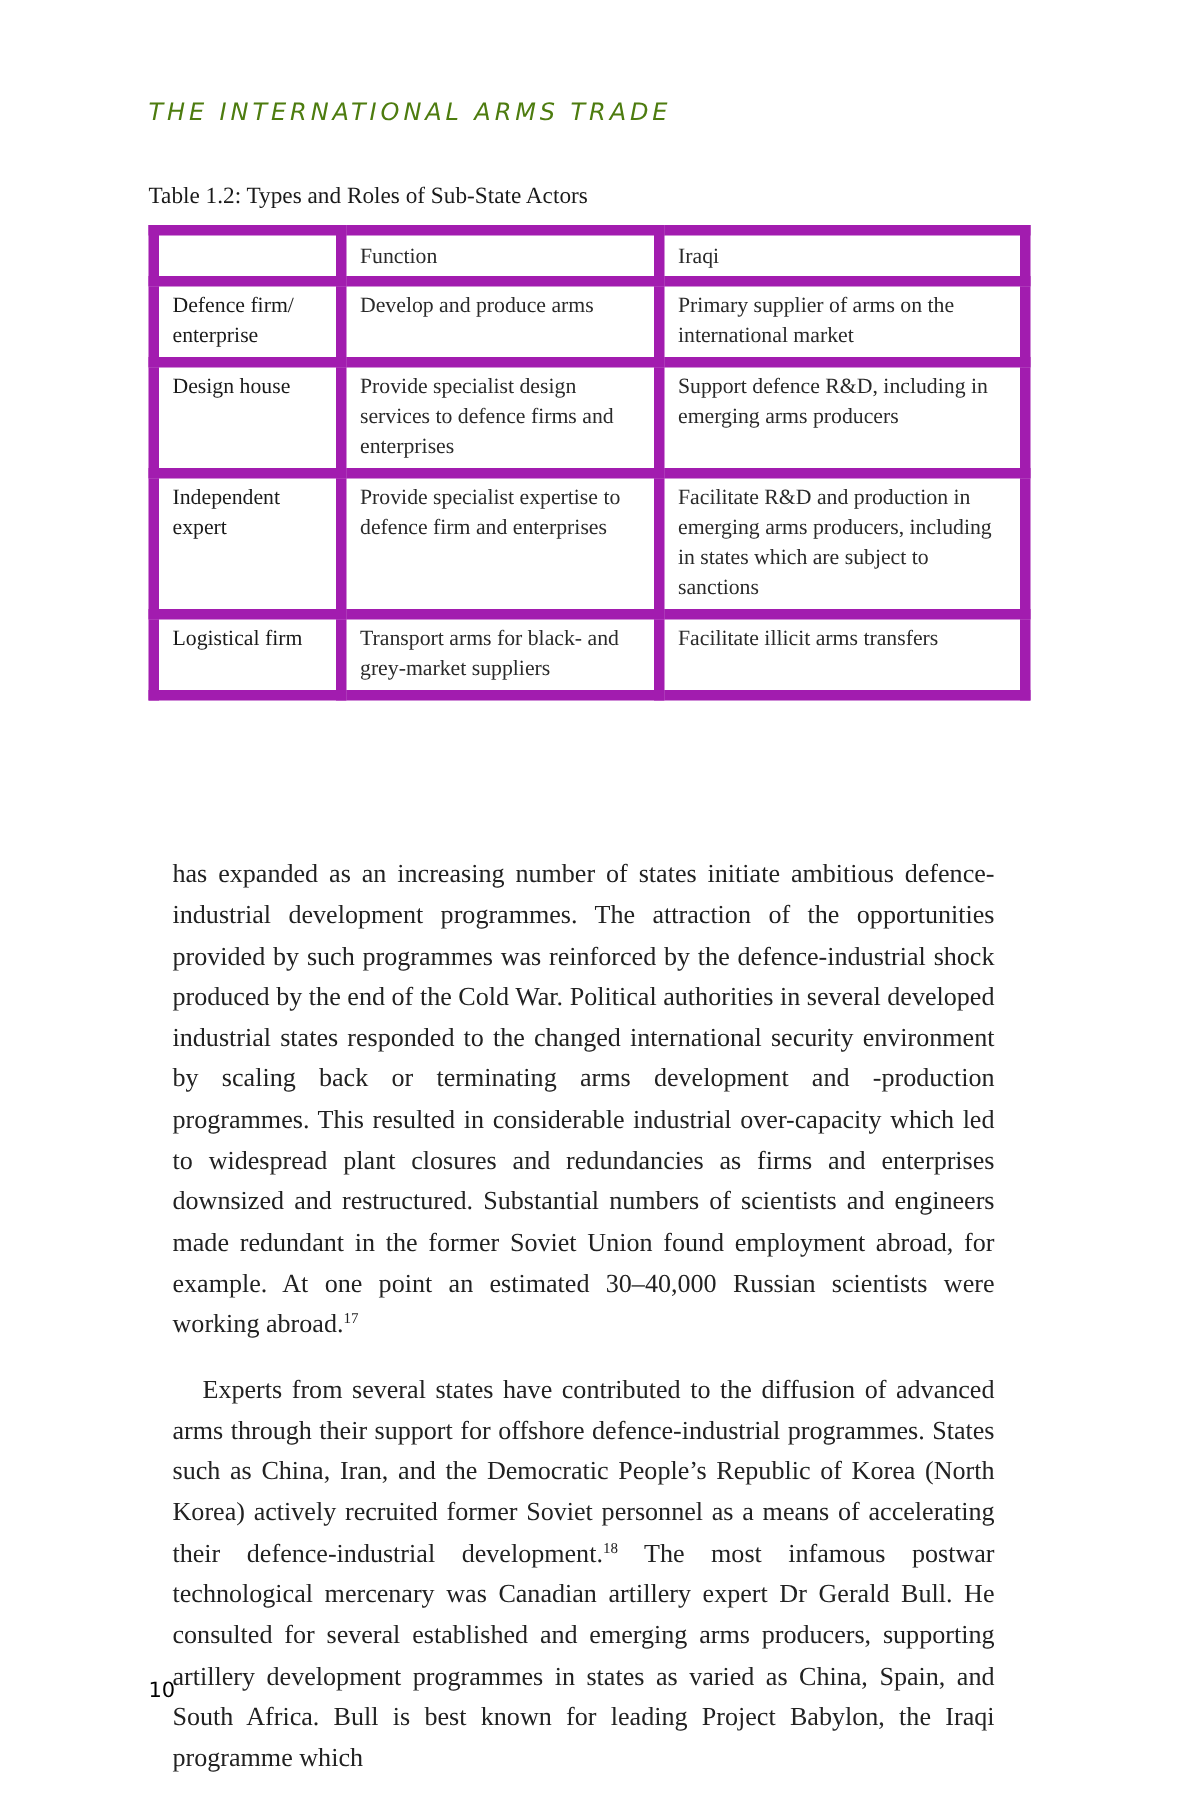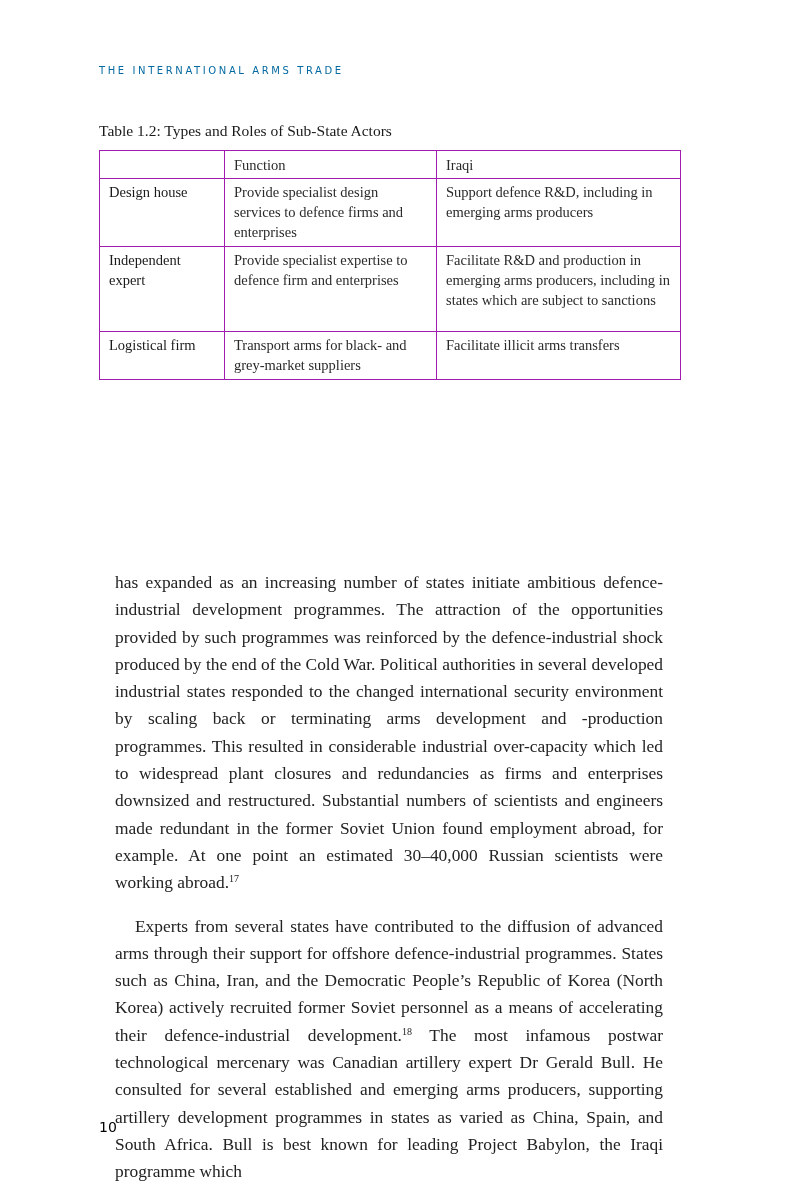--- a/index.html
+++ b/index.html
@@ -1,33 +1,34 @@
 <!DOCTYPE html>
 <html><head>
 <meta charset="utf-8">
 <style>
   html, body { margin: 0; padding: 0; background: #ffffff; }
   body { width: 800px; height: 1200px; position: relative; overflow: hidden; color: #231f20; }
   .running-head {
     position: absolute; left: 99px; top: 65px;
-    font-family: "DejaVu Sans", sans-serif; font-size: 10px; letter-spacing: 2.6px;
-    color: #0369a1;
+    font-family: "DejaVu Sans", sans-serif; font-size: 16px; letter-spacing: 2.6px;
+    color: #4d7c0f;
+    font-style: italic;
   }
   .table-caption {
     position: absolute; left: 99px; top: 122px;
     font-family: "Liberation Serif", serif; font-size: 15.5px; color: #1a1a1a;
   }
   table.actors {
     position: absolute; left: 99px; top: 150px; width: 581px;
     border-collapse: collapse;
     font-family: "Liberation Serif", serif; font-size: 14.5px; line-height: 20px; color: #2a2a2a;
     table-layout: fixed;
   }
   table.actors td, table.actors th {
-    border: 1px solid #a21caf; vertical-align: top; text-align: left;
+    border: 7px solid #a21caf; vertical-align: top; text-align: left;
     padding: 3px 9px 4px 9px; font-weight: normal;
   }
   table.actors th { padding-top: 4px; padding-bottom: 3px; }
   table.actors col.c1 { width: 125px; }
   table.actors col.c2 { width: 212px; }
   table.actors col.c3 { width: 244px; }
   .row-actor { color: #1a1a1a; }
   .body-text {
     position: absolute; left: 99px; top: 553px; width: 580px;
     font-family: "Liberation Serif", serif; font-size: 17.4px; line-height: 27.3px;
@@ -55,20 +56,25 @@
       <col class="c3">
     </colgroup>
   <thead>
     <tr>
       <th></th>
       <th>Function</th>
       <th>Iraqi</th>
     </tr>
   </thead>
   <tbody>
+    <tr style="height:46px">
+      <td class="row-actor">Defence firm/ enterprise</td>
+      <td>Develop and produce arms</td>
+      <td>Primary supplier of arms on the international market</td>
+    </tr>
     <tr style="height:68px">
       <td class="row-actor">Design house</td>
       <td>Provide specialist design services to defence firms and enterprises</td>
       <td>Support defence R&amp;D, including in emerging arms producers</td>
     </tr>
     <tr style="height:85px">
       <td class="row-actor">Independent expert</td>
       <td>Provide specialist expertise to defence firm and enterprises</td>
       <td>Facilitate R&amp;D and production in emerging arms producers, including in states which are subject to sanctions</td>
     </tr>

